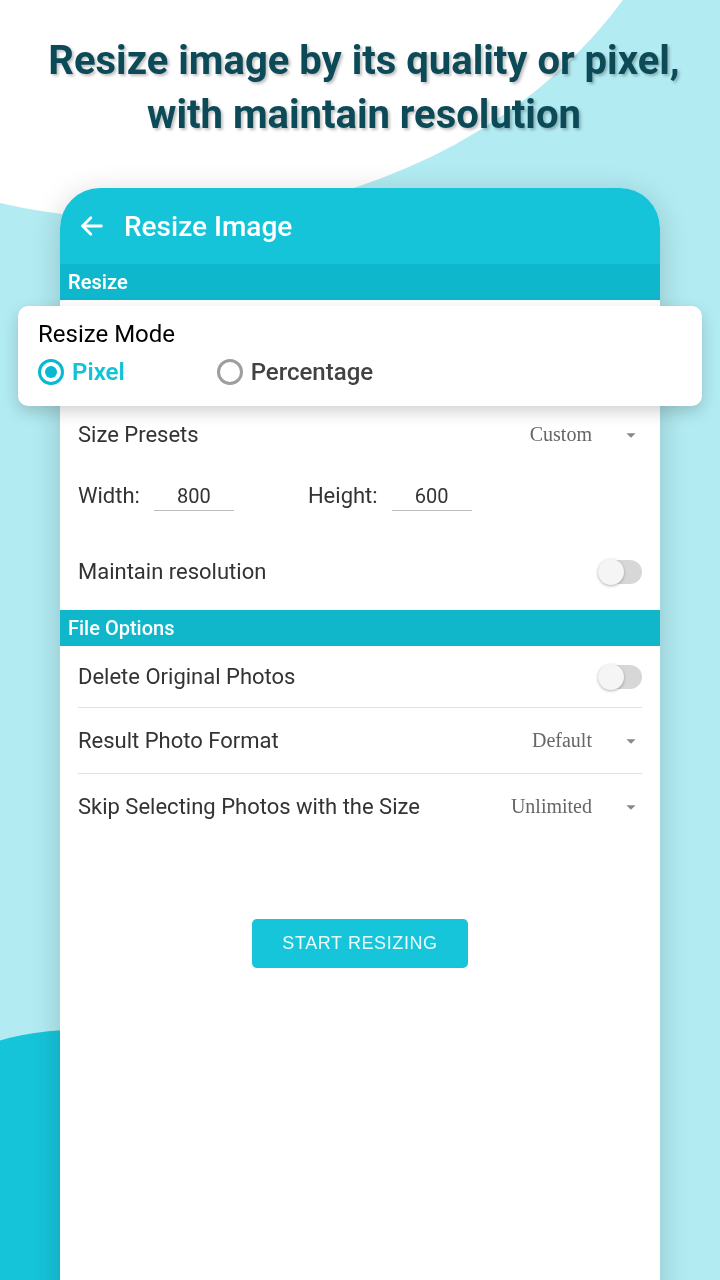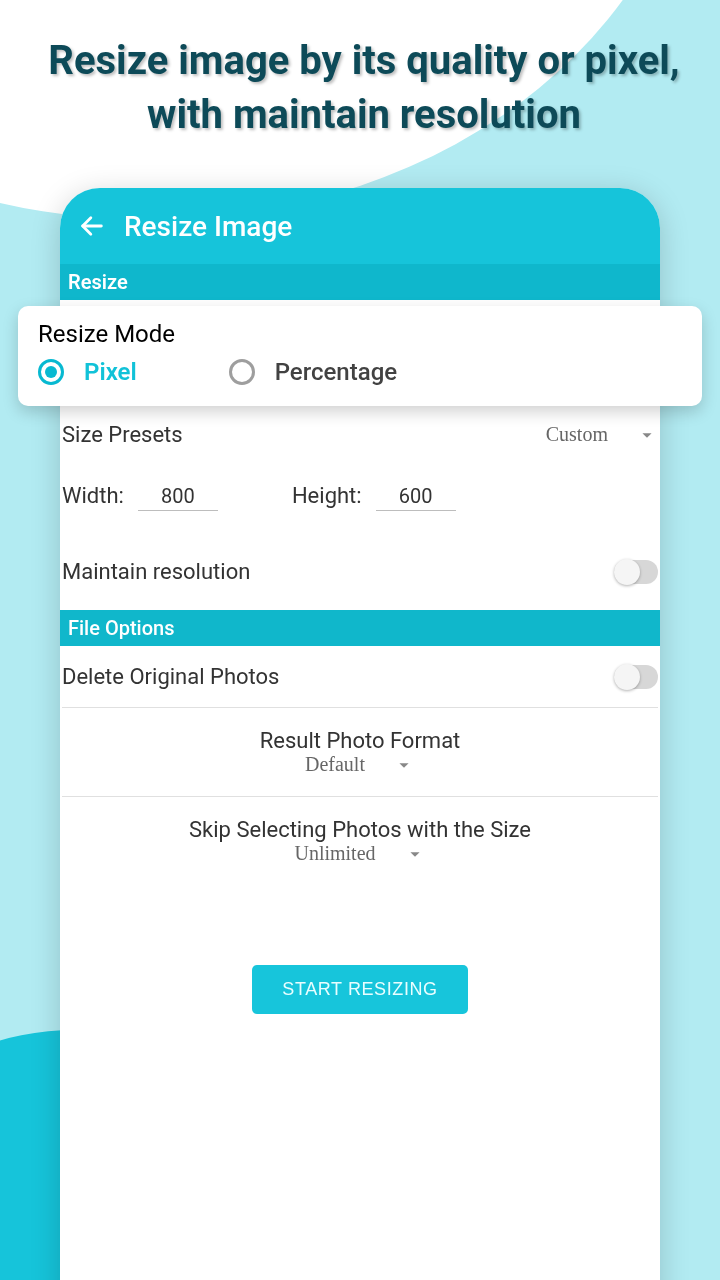--- a/index.html
+++ b/index.html
@@ -113,36 +113,36 @@
   .mode-title {
     color: #000000;
     font-size: 24px;
     margin-bottom: 10px;
   }
   .mode-options {
     display: flex;
     gap: 92px;
     align-items: center;
   }
-  .radio-option { display: flex; align-items: center; gap: 20px; cursor: pointer; }
+  .radio-option { display: flex; align-items: center; gap: 8px; cursor: pointer; }
   .radio-outer {
     width: 26px; height: 26px;
     border-radius: 50%;
     border: 3px solid #07b9d1;
     display: flex; align-items: center; justify-content: center;
   }
   .radio-outer .inner {
     width: 12px; height: 12px; border-radius: 50%; background: #07b9d1;
   }
   .radio-outer.unchecked { border-color: #9e9e9e; }
   .radio-label { font-size: 24px; font-weight: 600; }
   .radio-label.sel { color: #11c2d8; }
   .radio-label.unsel { color: #424242; font-weight: 500; }
 
-  .settings-area { padding: 0 2px; }
+  .settings-area { padding: 0 18px; }
 
   .row {
     display: flex;
     align-items: center;
     justify-content: space-between;
     padding: 28px 0 10px 0;
   }
   .row-label { font-size: 22px; color: #333; }
   .dropdown-group { display: flex; align-items: flex-end; gap: 28px; font-family: Liberation Serif, serif; }
   .dropdown-value { color: #666; font-size: 20px; }
@@ -183,21 +183,20 @@
     position: absolute; left: 0; top: -1px;
     width: 26px; height: 26px; border-radius: 50%;
     background: #f5f5f5;
     box-shadow: 0 1px 3px rgba(0,0,0,0.3);
   }
 
   .option-row {
     display: flex; align-items: center; justify-content: space-between;
     padding: 20px 0;
     border-bottom: 1px solid #e0e0e0;
-    flex-direction: column;
   }
 
   .cta-wrap {
     display: flex; justify-content: center;
     margin-top: 80px;
   }
   .cta {
     background: #17c5db;
     color: #e9feff;
     border: none;

